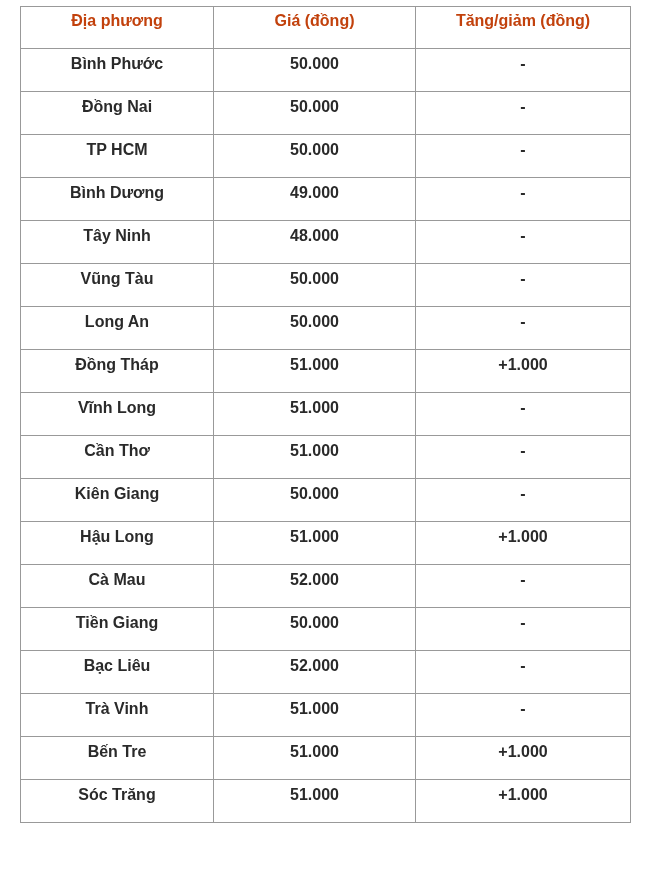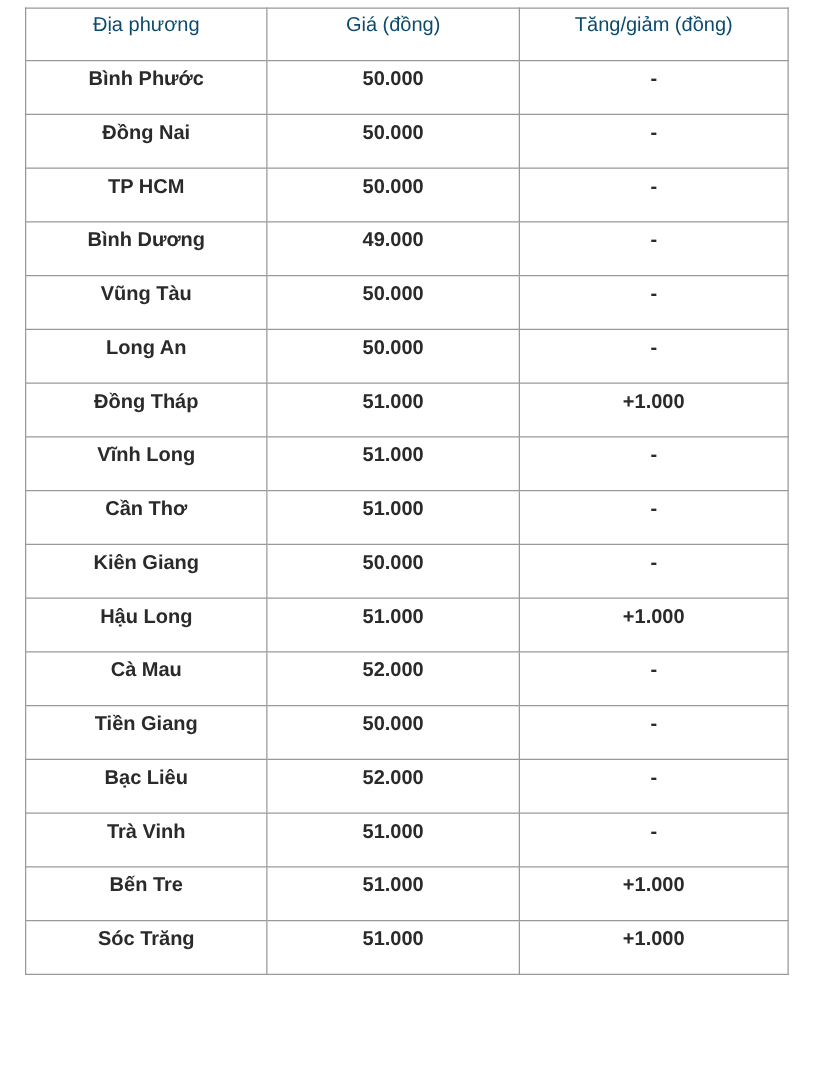--- a/index.html
+++ b/index.html
@@ -25,22 +25,22 @@
     .price-table th,
     .price-table td {
       border: 1.5px solid #999999;
       text-align: center;
       padding: 0;
       font-size: 16px;
       vertical-align: top;
     }
     .price-table th {
       height: 42px;
-      font-weight: 400;
-      color: #0c4a6e;
+      font-weight: 700;
+      color: #c2410c;
       padding-top: 5px;
       box-sizing: border-box;
     }
     .price-table td {
       height: 43px;
       font-weight: bold;
       color: #2a2a2a;
       padding-top: 6px;
       box-sizing: border-box;
     }
@@ -76,20 +76,25 @@
       <td>-</td>
     </tr>
     <tr>
       <td>TP HCM</td>
       <td>50.000</td>
       <td>-</td>
     </tr>
     <tr>
       <td>Bình Dương</td>
       <td>49.000</td>
+      <td>-</td>
+    </tr>
+    <tr>
+      <td>Tây Ninh</td>
+      <td>48.000</td>
       <td>-</td>
     </tr>
     <tr>
       <td>Vũng Tàu</td>
       <td>50.000</td>
       <td>-</td>
     </tr>
     <tr>
       <td>Long An</td>
       <td>50.000</td>

